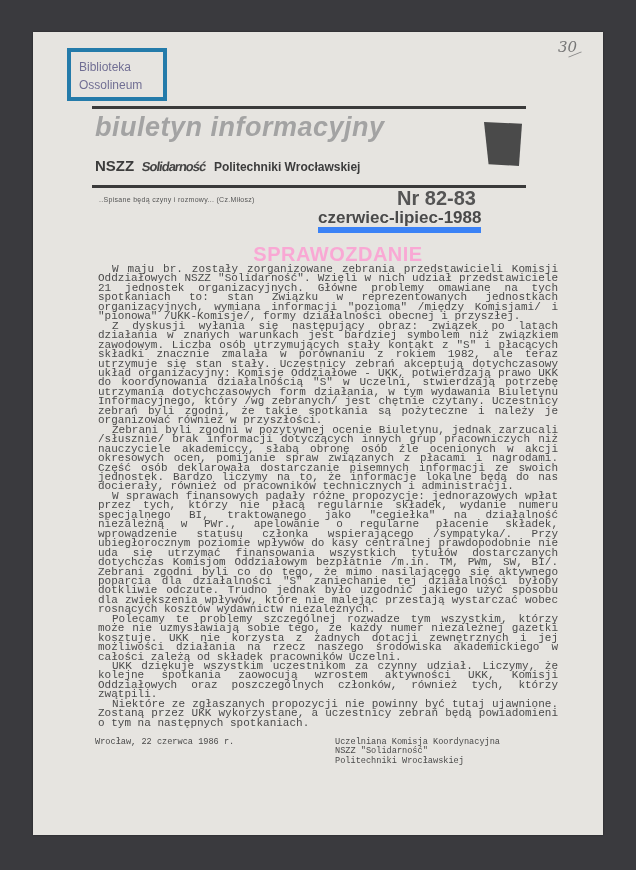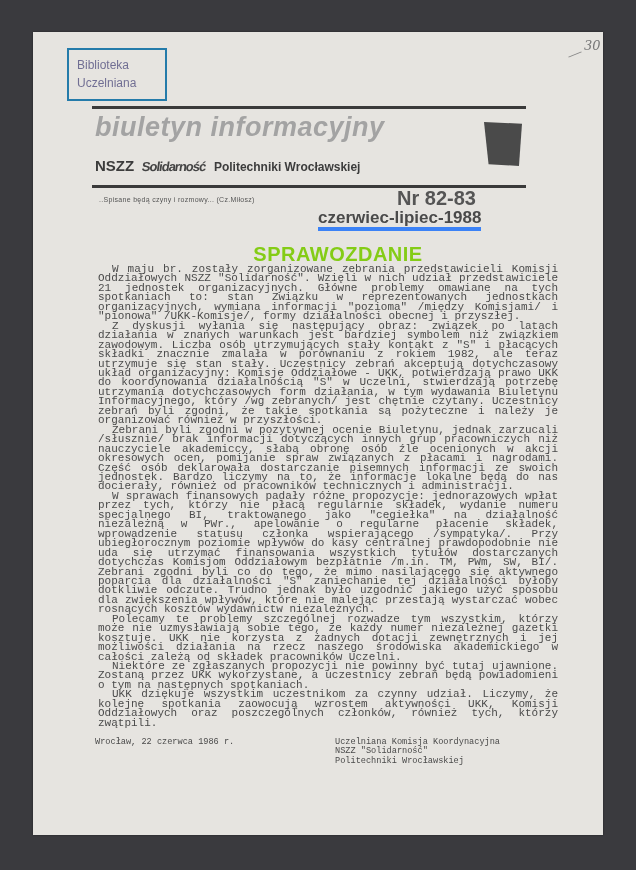--- a/index.html
+++ b/index.html
@@ -8,31 +8,31 @@
     background:#3a3a3e;
     position:relative;
     font-family:"Liberation Sans", sans-serif;
   }
   .paper {
     position:absolute; left:33px; top:32px; width:570px; height:803px;
     background:#e6e4e0;
     box-shadow: 0 0 2px rgba(0,0,0,0.4);
   }
   .pagenum {
-    position:absolute; left:584px; top:38px;
+    position:absolute; left:558px; top:38px;
     font-family:"DejaVu Serif", serif; font-style:italic;
-    font-size:13px; color:#777;
+    font-size:15px; color:#777;
   }
   .pagenum-tick {
     position:absolute; left:568px; top:54px; width:14px; height:1px;
     background:#888; transform:rotate(-22deg);
   }
   .stamp {
     position:absolute; left:67px; top:48px; width:100px; height:53px;
-    border:2px solid #0369a1; box-sizing:border-box;
+    border:4px solid #0369a1; box-sizing:border-box;
     color:#5c5a86; font-size:12px; line-height:18px;
     padding:6px 0 0 8px; opacity:0.85;
   }
   .stamp div { white-space:nowrap; }
   .rule { position:absolute; background:#3a3a3a; }
   .mast-title {
     position:absolute; left:95px; top:112px;
     font-size:27px; font-weight:bold; color:#a3a3a3;
     letter-spacing:0.5px; white-space:nowrap;font-style:italic;
   }
@@ -54,25 +54,25 @@
     position:absolute; left:99px; top:196px;
     font-size:7px; color:#555; white-space:nowrap; letter-spacing:0.3px;
   }
   .issue-no {
     position:absolute; left:397px; top:187px;
     font-size:20px; color:#555; white-space:nowrap; font-weight:bold;
   }
   .issue-date {
     position:absolute; left:318px; top:209px;
     font-size:17px; color:#4a4a4a; white-space:nowrap; font-weight:bold;
-    border-bottom:4px solid #3b82f6; line-height:18px;
+    border-bottom:6px solid #3b82f6; line-height:18px;
   }
   .heading {
     position:absolute; left:0; width:100%; top:243px; text-align:center;
-    font-size:20px; font-weight:bold; color:#84cc16; letter-spacing:0.5px;
+    font-size:20px; font-weight:bold; color:#f9a8d4; letter-spacing:0.5px;
   }
   .heading span { margin-left:40px; }
   .body {
     position:absolute; left:98px; top:265px; width:460px;
     font-family:"Liberation Mono", monospace;
     font-size:11px; line-height:9.45px; color:#4a4a4a;
   }
   .body p { margin:0; text-indent:14px; text-align:justify; }
   .footer {
     position:absolute; left:95px; top:738px; width:460px;
@@ -85,21 +85,21 @@
 </head>
 <body>
 
 <div class="paper"></div>
 
 <div class="pagenum">30</div>
 <div class="pagenum-tick"></div>
 
 <div class="stamp">
   <div>Biblioteka</div>
-  <div>Uczelniana</div>
+  <div>Ossolineum</div>
 </div>
 
 <div class="rule" style="left:92px; top:106px; width:434px; height:3px;"></div>
 
 <div class="mast-title">biuletyn informacyjny</div>
 
 <div class="mast-sub">
   <span>NSZZ</span>
   <span class="sol">Solidarność</span>
   <span class="pw">Politechniki Wrocławskiej</span>
@@ -116,22 +116,22 @@
 <div class="heading">
   <span>SPRAWOZDANIE</span>
 </div>
 
 <div class="body">
   <p>W maju br. zostały zorganizowane zebrania przedstawicieli Komisji Oddziałowych NSZZ "Solidarność". Wzięli w nich udział przedstawiciele 21 jednostek organizacyjnych. Główne problemy omawiane na tych spotkaniach to: stan Związku w reprezentowanych jednostkach organizacyjnych, wymiana informacji "pozioma" /między Komisjami/ i "pionowa" /UKK-Komisje/, formy działalności obecnej i przyszłej.</p>
   <p>Z dyskusji wyłania się następujący obraz: związek po latach działania w znanych warunkach jest bardziej symbolem niż związkiem zawodowym. Liczba osób utrzymujących stały kontakt z "S" i płacących składki znacznie zmalała w porównaniu z rokiem 1982, ale teraz utrzymuje się stan stały. Uczestnicy zebrań akceptują dotychczasowy układ organizacyjny: Komisje Oddziałowe - UKK, potwierdzają prawo UKK do koordynowania działalnością "S" w Uczelni, stwierdzają potrzebę utrzymania dotychczasowych form działania, w tym wydawania Biuletynu Informacyjnego, który /wg zebranych/ jest chętnie czytany. Uczestnicy zebrań byli zgodni, że takie spotkania są pożyteczne i należy je organizować również w przyszłości.</p>
   <p>Zebrani byli zgodni w pozytywnej ocenie Biuletynu, jednak zarzucali /słusznie/ brak informacji dotyczących innych grup pracowniczych niż nauczyciele akademiccy, słabą obronę osób źle ocenionych w akcji okresowych ocen, pomijanie spraw związanych z płacami i nagrodami. Część osób deklarowała dostarczanie pisemnych informacji ze swoich jednostek. Bardzo liczymy na to, że informacje lokalne będą do nas docierały, również od pracowników technicznych i administracji.</p>
   <p>W sprawach finansowych padały różne propozycje: jednorazowych wpłat przez tych, którzy nie płacą regularnie składek, wydanie numeru specjalnego BI, traktowanego jako "cegiełka" na działalność niezależną w PWr., apelowanie o regularne płacenie składek, wprowadzenie statusu członka wspierającego /sympatyka/. Przy ubiegłorocznym poziomie wpływów do kasy centralnej prawdopodobnie nie uda się utrzymać finansowania wszystkich tytułów dostarczanych dotychczas Komisjom Oddziałowym bezpłatnie /m.in. TM, PWm, SW, BI/. Zebrani zgodni byli co do tego, że mimo nasilającego się aktywnego poparcia dla działalności "S" zaniechanie tej działalności byłoby dotkliwie odczute. Trudno jednak było uzgodnić jakiego użyć sposobu dla zwiększenia wpływów, które nie malejąc przestają wystarczać wobec rosnących kosztów wydawnictw niezależnych.</p>
   <p>Polecamy te problemy szczególnej rozwadze tym wszystkim, którzy może nie uzmysławiają sobie tego, że każdy numer niezależnej gazetki kosztuje. UKK nie korzysta z żadnych dotacji zewnętrznych i jej możliwości działania na rzecz naszego środowiska akademickiego w całości zależą od składek pracowników Uczelni.</p>
+  <p>UKK dziękuje wszystkim uczestnikom za czynny udział. Liczymy, że kolejne spotkania zaowocują wzrostem aktywności UKK, Komisji Oddziałowych oraz poszczególnych członków, również tych, którzy zwątpili.</p>
   <p>Niektóre ze zgłaszanych propozycji nie powinny być tutaj ujawnione. Zostaną przez UKK wykorzystane, a uczestnicy zebrań będą powiadomieni o tym na następnych spotkaniach.</p>
-  <p>UKK dziękuje wszystkim uczestnikom za czynny udział. Liczymy, że kolejne spotkania zaowocują wzrostem aktywności UKK, Komisji Oddziałowych oraz poszczególnych członków, również tych, którzy zwątpili.</p>
 </div>
 
 <div class="footer">
   <div class="place">Wrocław, 22 czerwca 1986 r.</div>
   <div class="sig">
     <div>Uczelniana Komisja Koordynacyjna</div>
     <div>NSZZ "Solidarność"</div>
     <div>Politechniki Wrocławskiej</div>
   </div>
 </div>

